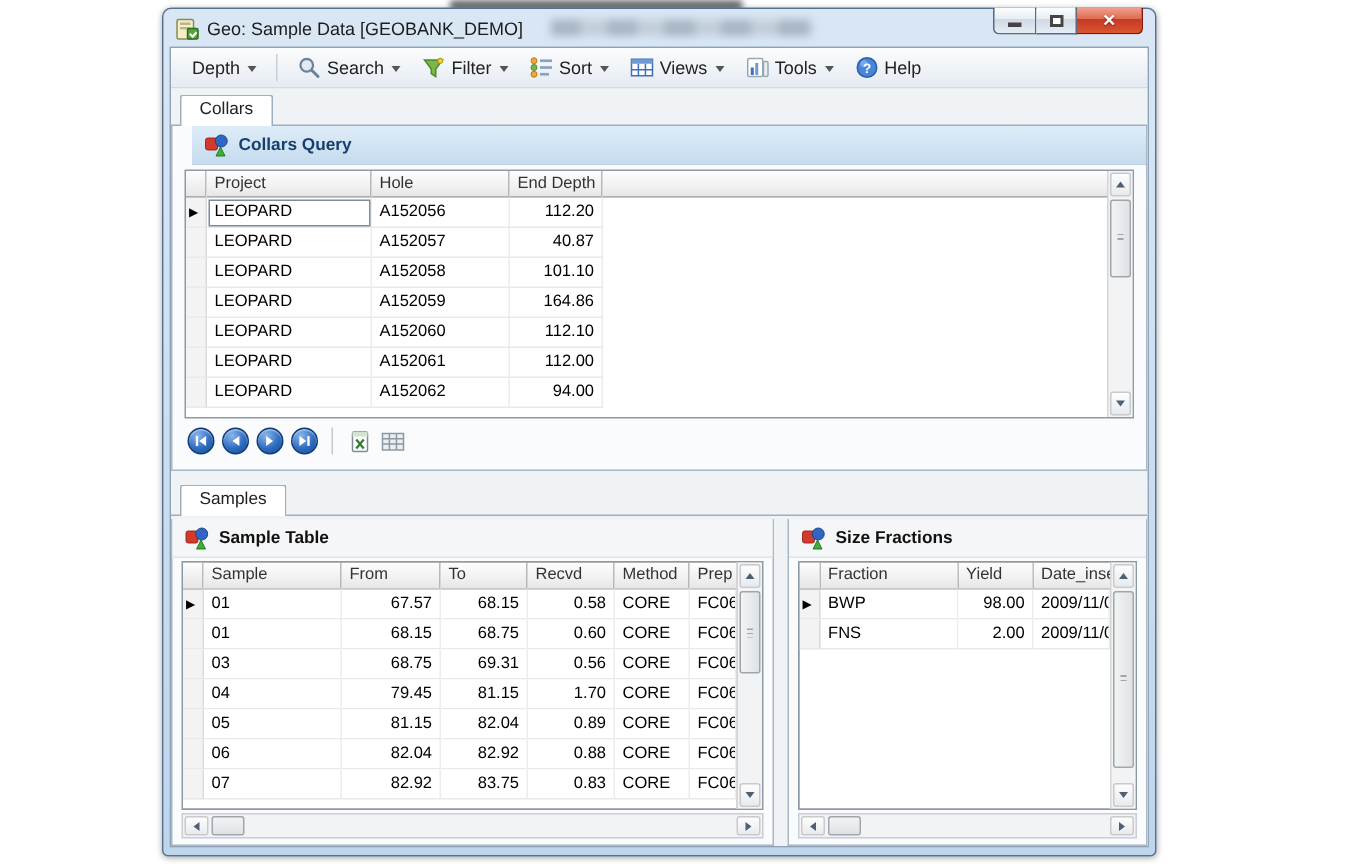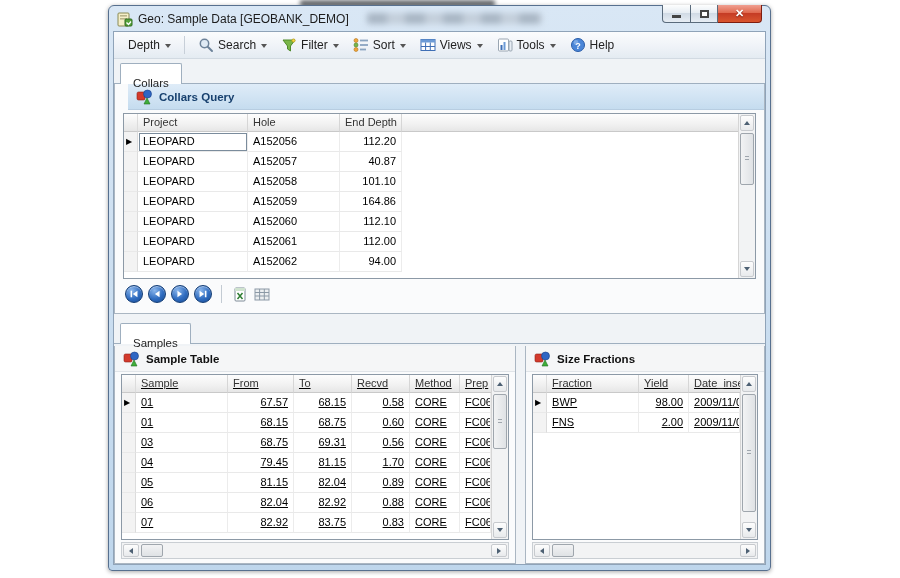--- a/index.html
+++ b/index.html
@@ -49,21 +49,21 @@
     border-bottom:1px solid #d2dae2; font-size:12px; color:#222; }
   .tb-item { display:flex; align-items:center; gap:4px; padding:3px 6px; border-radius:2px; cursor:default; }
   .caret { width:0; height:0; border-left:3px solid transparent; border-right:3px solid transparent;
     border-top:4px solid #555; margin-left:1px; margin-top:1px; }
   .tb-sep { width:1px; height:18px; background:#c7cfd8; margin:0 5px; }
   .tb-ico { width:16px; height:16px; flex:none; }
 
   
   .tabstrip { height:25px; flex:none; display:flex; align-items:flex-end;
     padding:0 0 0 6px; border-bottom:1px solid #9fafbf; background:#f0f3f6; }
-  .tab { height:21px; padding:13px 12px 0 12px; font-size:11.5px; color:#222;
+  .tab { height:21px; padding:3px 12px 0 12px; font-size:11.5px; color:#222;
     background:#fff; border:1px solid #9fafbf; border-bottom:none;
     border-radius:2px 2px 0 0; margin-bottom:-1px; position:relative; z-index:2; }
 
   
   .panel { background:#fafbfc; border:1px solid #aab6c2; display:flex; flex-direction:column; }
   .panel.collars { flex:none; margin:0; height:230px; border-top:none; }
   .panel-header { height:26px; flex:none; display:flex; align-items:center; gap:7px;
     padding:0 8px; font-size:11.5px; font-weight:bold; }
   .panel-header.blue { background:linear-gradient(180deg,#dfecf8,#c5dcef);
     border-bottom:1px solid #b7cde1; color:#17406e;margin-left:13px; }
@@ -123,21 +123,21 @@
     border:1px solid #0f3a74; display:flex; align-items:center; justify-content:center;
     box-shadow:inset 0 1px 1px rgba(255,255,255,.5); }
   .navbtn svg { display:block; }
   .nav-sep { width:1px; height:18px; background:#c3cbd3; margin:0 4px; }
   .sm-ico { width:17px; height:17px; display:flex; align-items:center; justify-content:center; }
 
   
   .bottomrow { flex:1; display:flex; gap:9px; padding:2px 0 0 0; background:#f0f3f6; overflow:hidden; }
   .panel.sample { flex:1 1 62%; border-top:none; }
   .panel.fractions { flex:1 1 37%; border-top:none; }
-  .bottom-gridwrap { flex:1; display:flex; background:#fff; border:1px solid #8c99a6; margin:2px 6px 0 6px; overflow:hidden;text-decoration:underline; }
+  .bottom-gridwrap { flex:1; display:flex; background:#fff; border:1px solid #8c99a6; margin:2px 6px 0 6px; overflow:hidden; }
   .bhscroll { margin:2px 6px 4px 6px; border:1px solid #c9ced3; }
 </style>
 </head>
 <body>
 
 <div class="canvas">
   <div class="bg-blur"></div>
 
   <div class="window">
 

